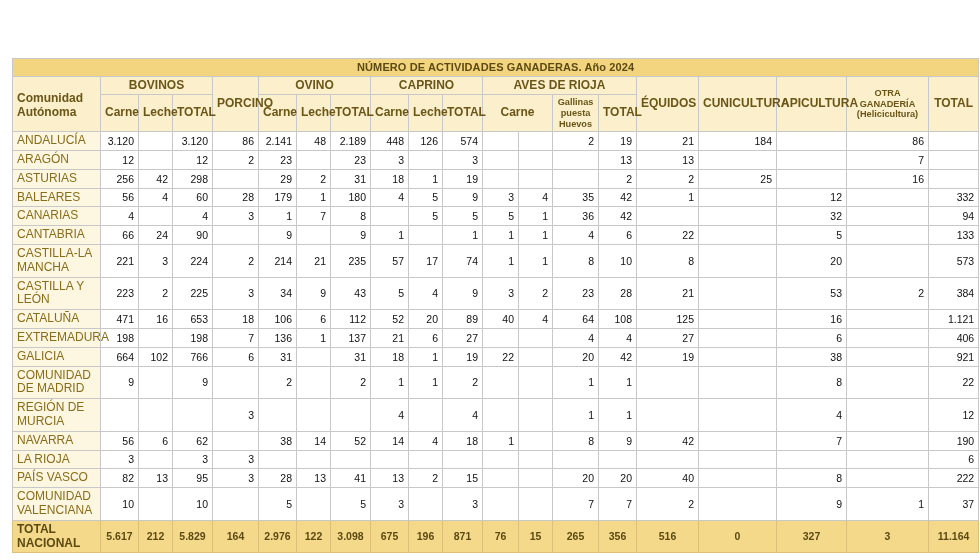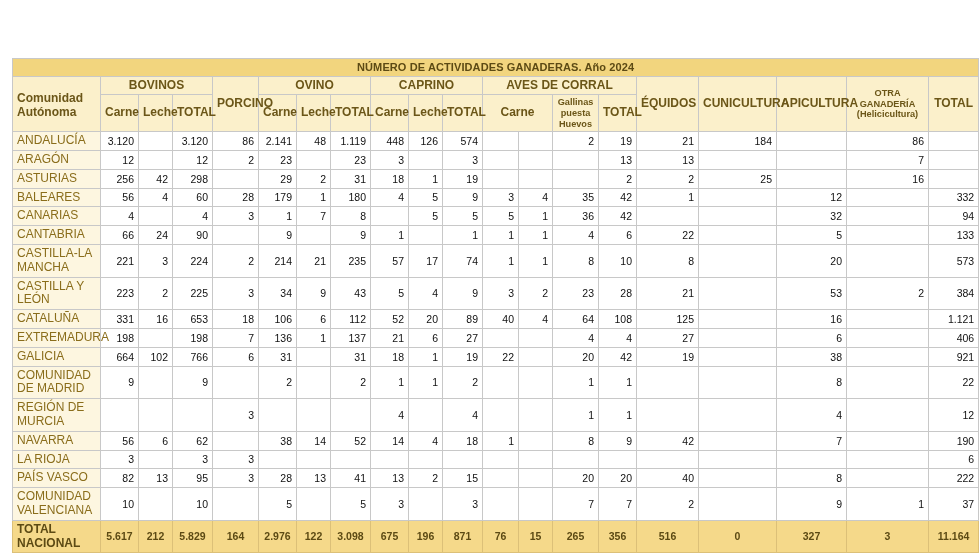--- a/index.html
+++ b/index.html
@@ -129,21 +129,21 @@
 
     <tr>
       <td class="hdr left" rowspan="2" style="padding-top:6px;">
         <div>Comunidad</div>
         <div>Autónoma</div>
       </td>
       <td class="hdr" colspan="3">BOVINOS</td>
       <td class="hdr" rowspan="2">PORCINO</td>
       <td class="hdr" colspan="3">OVINO</td>
       <td class="hdr" colspan="3">CAPRINO</td>
-      <td class="hdr" colspan="4">AVES DE CORRAL</td>
+      <td class="hdr" colspan="4">AVES DE RIOJA</td>
       <td class="hdr" rowspan="2">ÉQUIDOS</td>
       <td class="hdr" rowspan="2">CUNICULTURA</td>
       <td class="hdr" rowspan="2">APICULTURA</td>
       <td class="hdr small" rowspan="2">
         <div>OTRA</div>
         <div>GANADERÍA</div>
         <div>(Helicicultura)</div>
       </td>
       <td class="hdr" rowspan="2">TOTAL</td>
     </tr>
@@ -171,21 +171,21 @@
     </tbody>
       <tbody id="tbody">
         <tr>
           <td class="region">ANDALUCÍA</td>
           <td class="num">3.120</td>
           <td class="num"></td>
           <td class="num">3.120</td>
           <td class="num">86</td>
           <td class="num">2.141</td>
           <td class="num">48</td>
-          <td class="num">1.119</td>
+          <td class="num">2.189</td>
           <td class="num">448</td>
           <td class="num">126</td>
           <td class="num">574</td>
           <td class="num"></td>
           <td class="num"></td>
           <td class="num">2</td>
           <td class="num">19</td>
           <td class="num">21</td>
           <td class="num">184</td>
           <td class="num"></td>
@@ -344,21 +344,21 @@
           <td class="num">23</td>
           <td class="num">28</td>
           <td class="num">21</td>
           <td class="num"></td>
           <td class="num">53</td>
           <td class="num">2</td>
           <td class="num">384</td>
         </tr>
         <tr>
           <td class="region">CATALUÑA</td>
-          <td class="num">331</td>
+          <td class="num">471</td>
           <td class="num">16</td>
           <td class="num">653</td>
           <td class="num">18</td>
           <td class="num">106</td>
           <td class="num">6</td>
           <td class="num">112</td>
           <td class="num">52</td>
           <td class="num">20</td>
           <td class="num">89</td>
           <td class="num">40</td>

